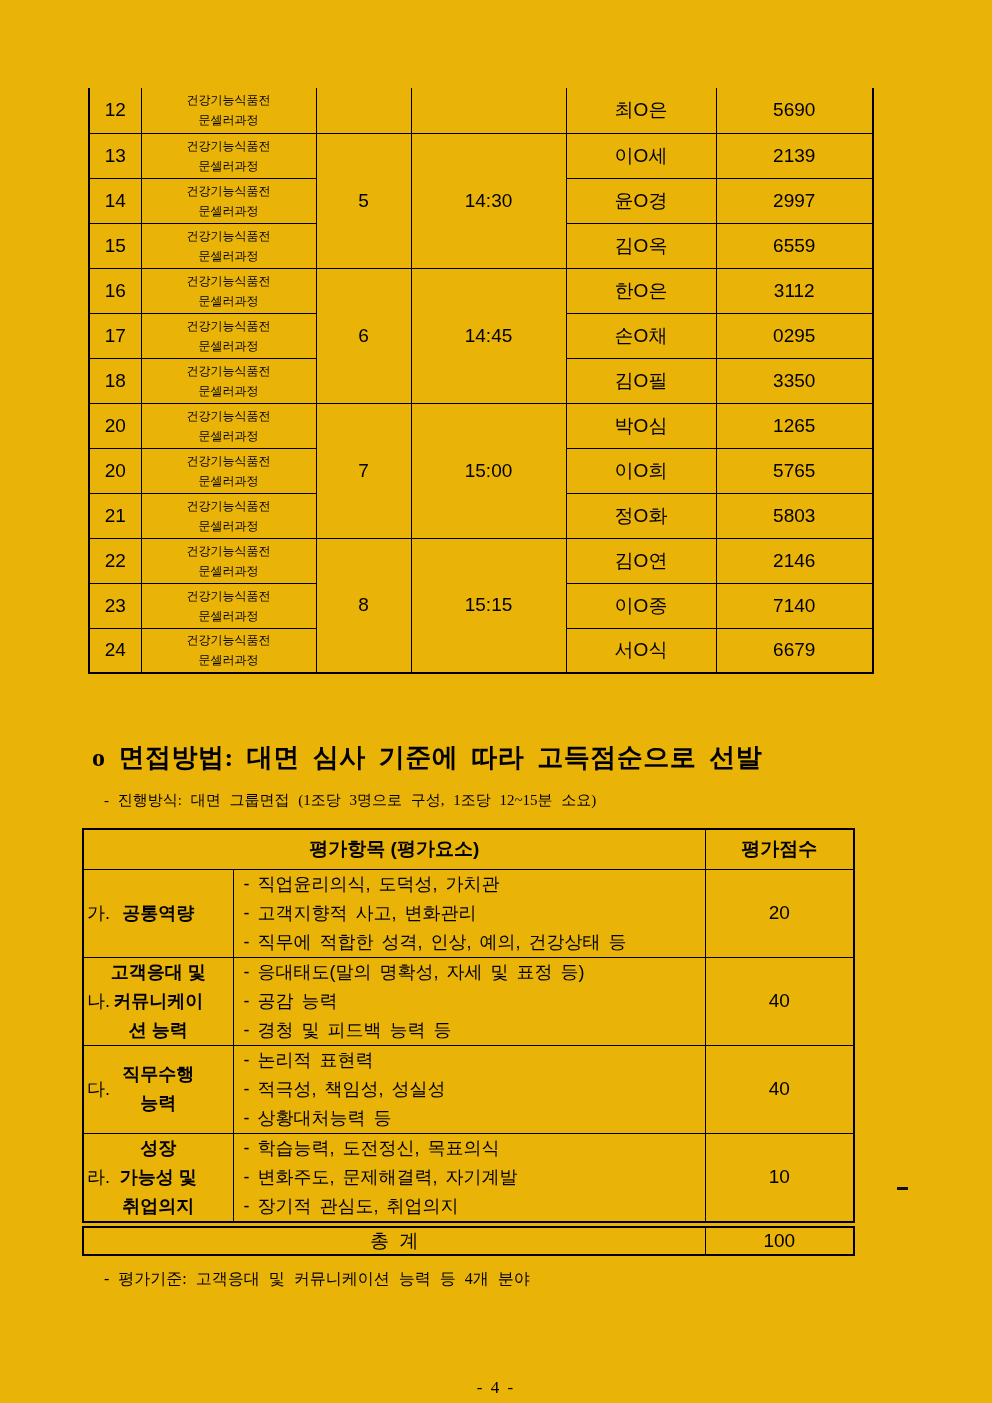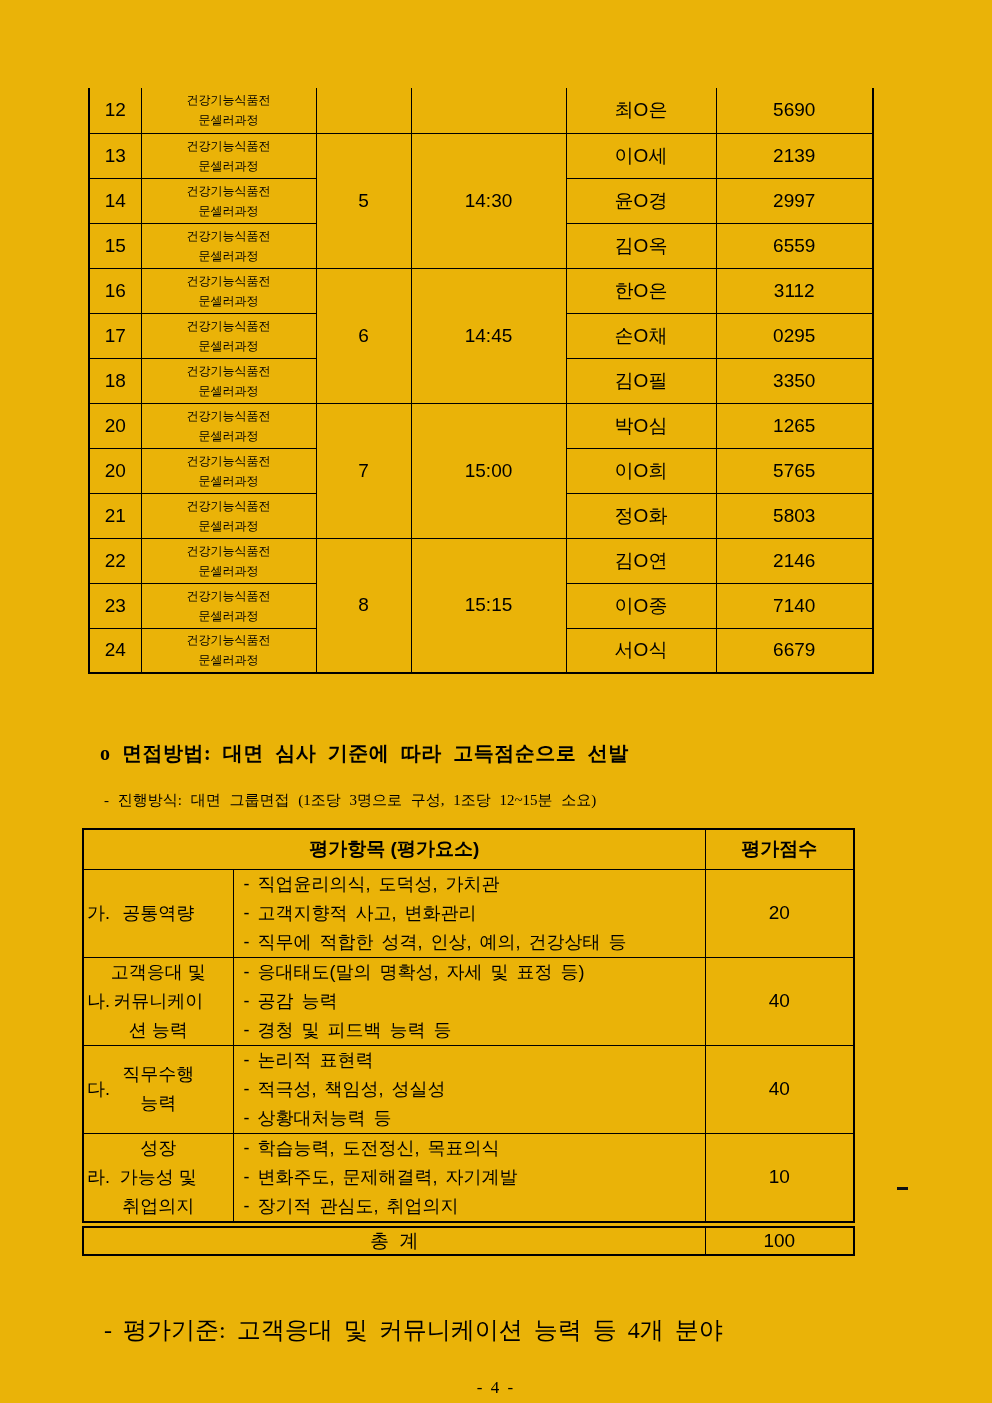--- a/index.html
+++ b/index.html
@@ -19,37 +19,37 @@
   }
   .sched tr{height:45px;}
   .sched tr:first-child td{border-top:none;}
   .sched .course{font-size:12px;line-height:20px;}
   .sched .course span{display:block;}
   
   .serifline{
     position:absolute;font-family:"Liberation Serif","DejaVu Serif",serif;
     white-space:nowrap;color:#000;
   }
-  .h-method{left:100px;top:740px;font-size:20px;font-weight:600;word-spacing:6px;letter-spacing:0.5px;}
+  .h-method{left:92px;top:740px;font-size:26px;font-weight:600;word-spacing:6px;letter-spacing:0.5px;}
   .h-detail{left:104px;top:791px;font-size:15px;word-spacing:5px;}
-  .h-note{left:104px;top:1314px;font-size:24px;word-spacing:5px;}
+  .h-note{left:104px;top:1269px;font-size:16px;word-spacing:5px;}
   
   .eval{
     position:absolute;left:82px;top:828px;width:771px;
     border:2.5px solid #000;
   }
   .eval td{border:1.5px solid #000;padding:0;vertical-align:middle;overflow:hidden;}
   .eval .hrow{height:40px;margin-top:9px;}
   .eval .hrow td{font-size:19px;font-weight:bold;text-align:center;}
   .eval .crow{height:87px;}
   .ev-label{position:relative;font-size:18px;}
   .ev-label .prefix{position:absolute;left:3px;top:50%;transform:translateY(-50%);}
   .ev-label .lblines{
     display:flex;flex-direction:column;justify-content:center;
-    height:100%;line-height:29px;text-align:center;
+    height:100%;line-height:29px;text-align:center;font-weight:bold;
   }
   .ev-items{font-size:18px;}
   .ev-items .itemwrap{
     display:flex;flex-direction:column;justify-content:center;height:100%;
     padding-left:10px;line-height:29px;word-spacing:3px;white-space:nowrap;
   }
   .ev-score{text-align:center;font-size:19px;}
   .eval .trow{height:26px;}
   .eval .trow td{border-top:7px double #000;font-size:19px;text-align:center;}
   .eval .trow .tlabel{white-space:pre;}

